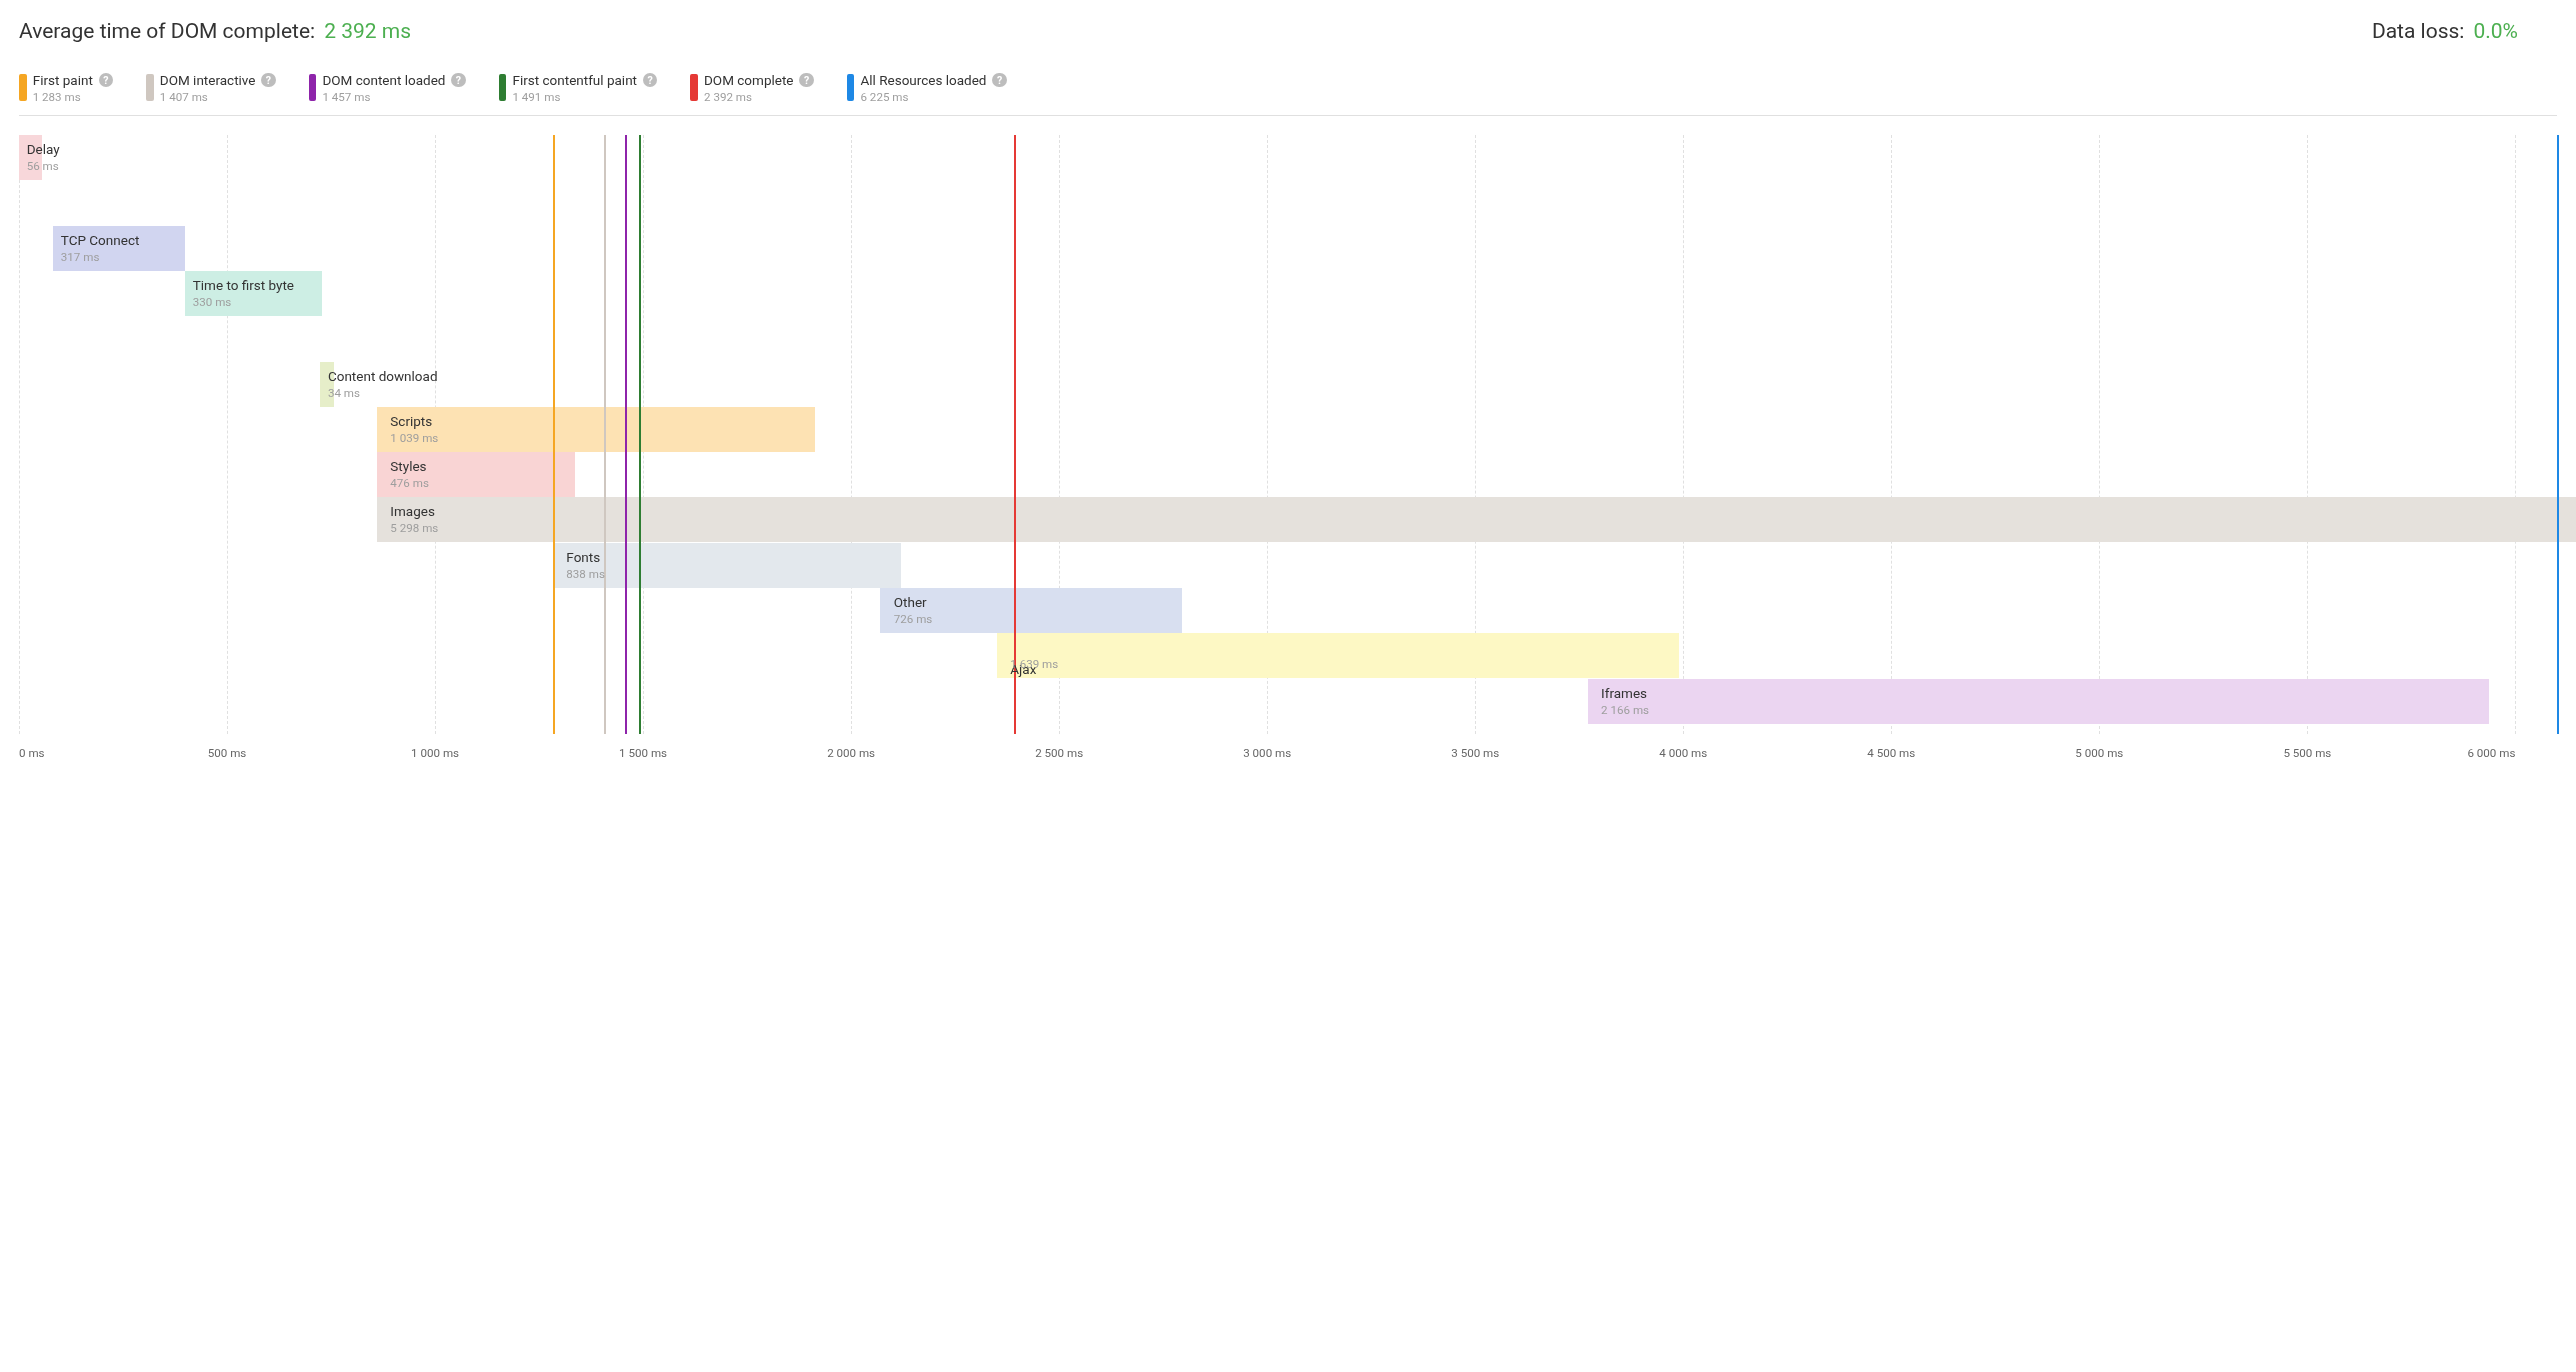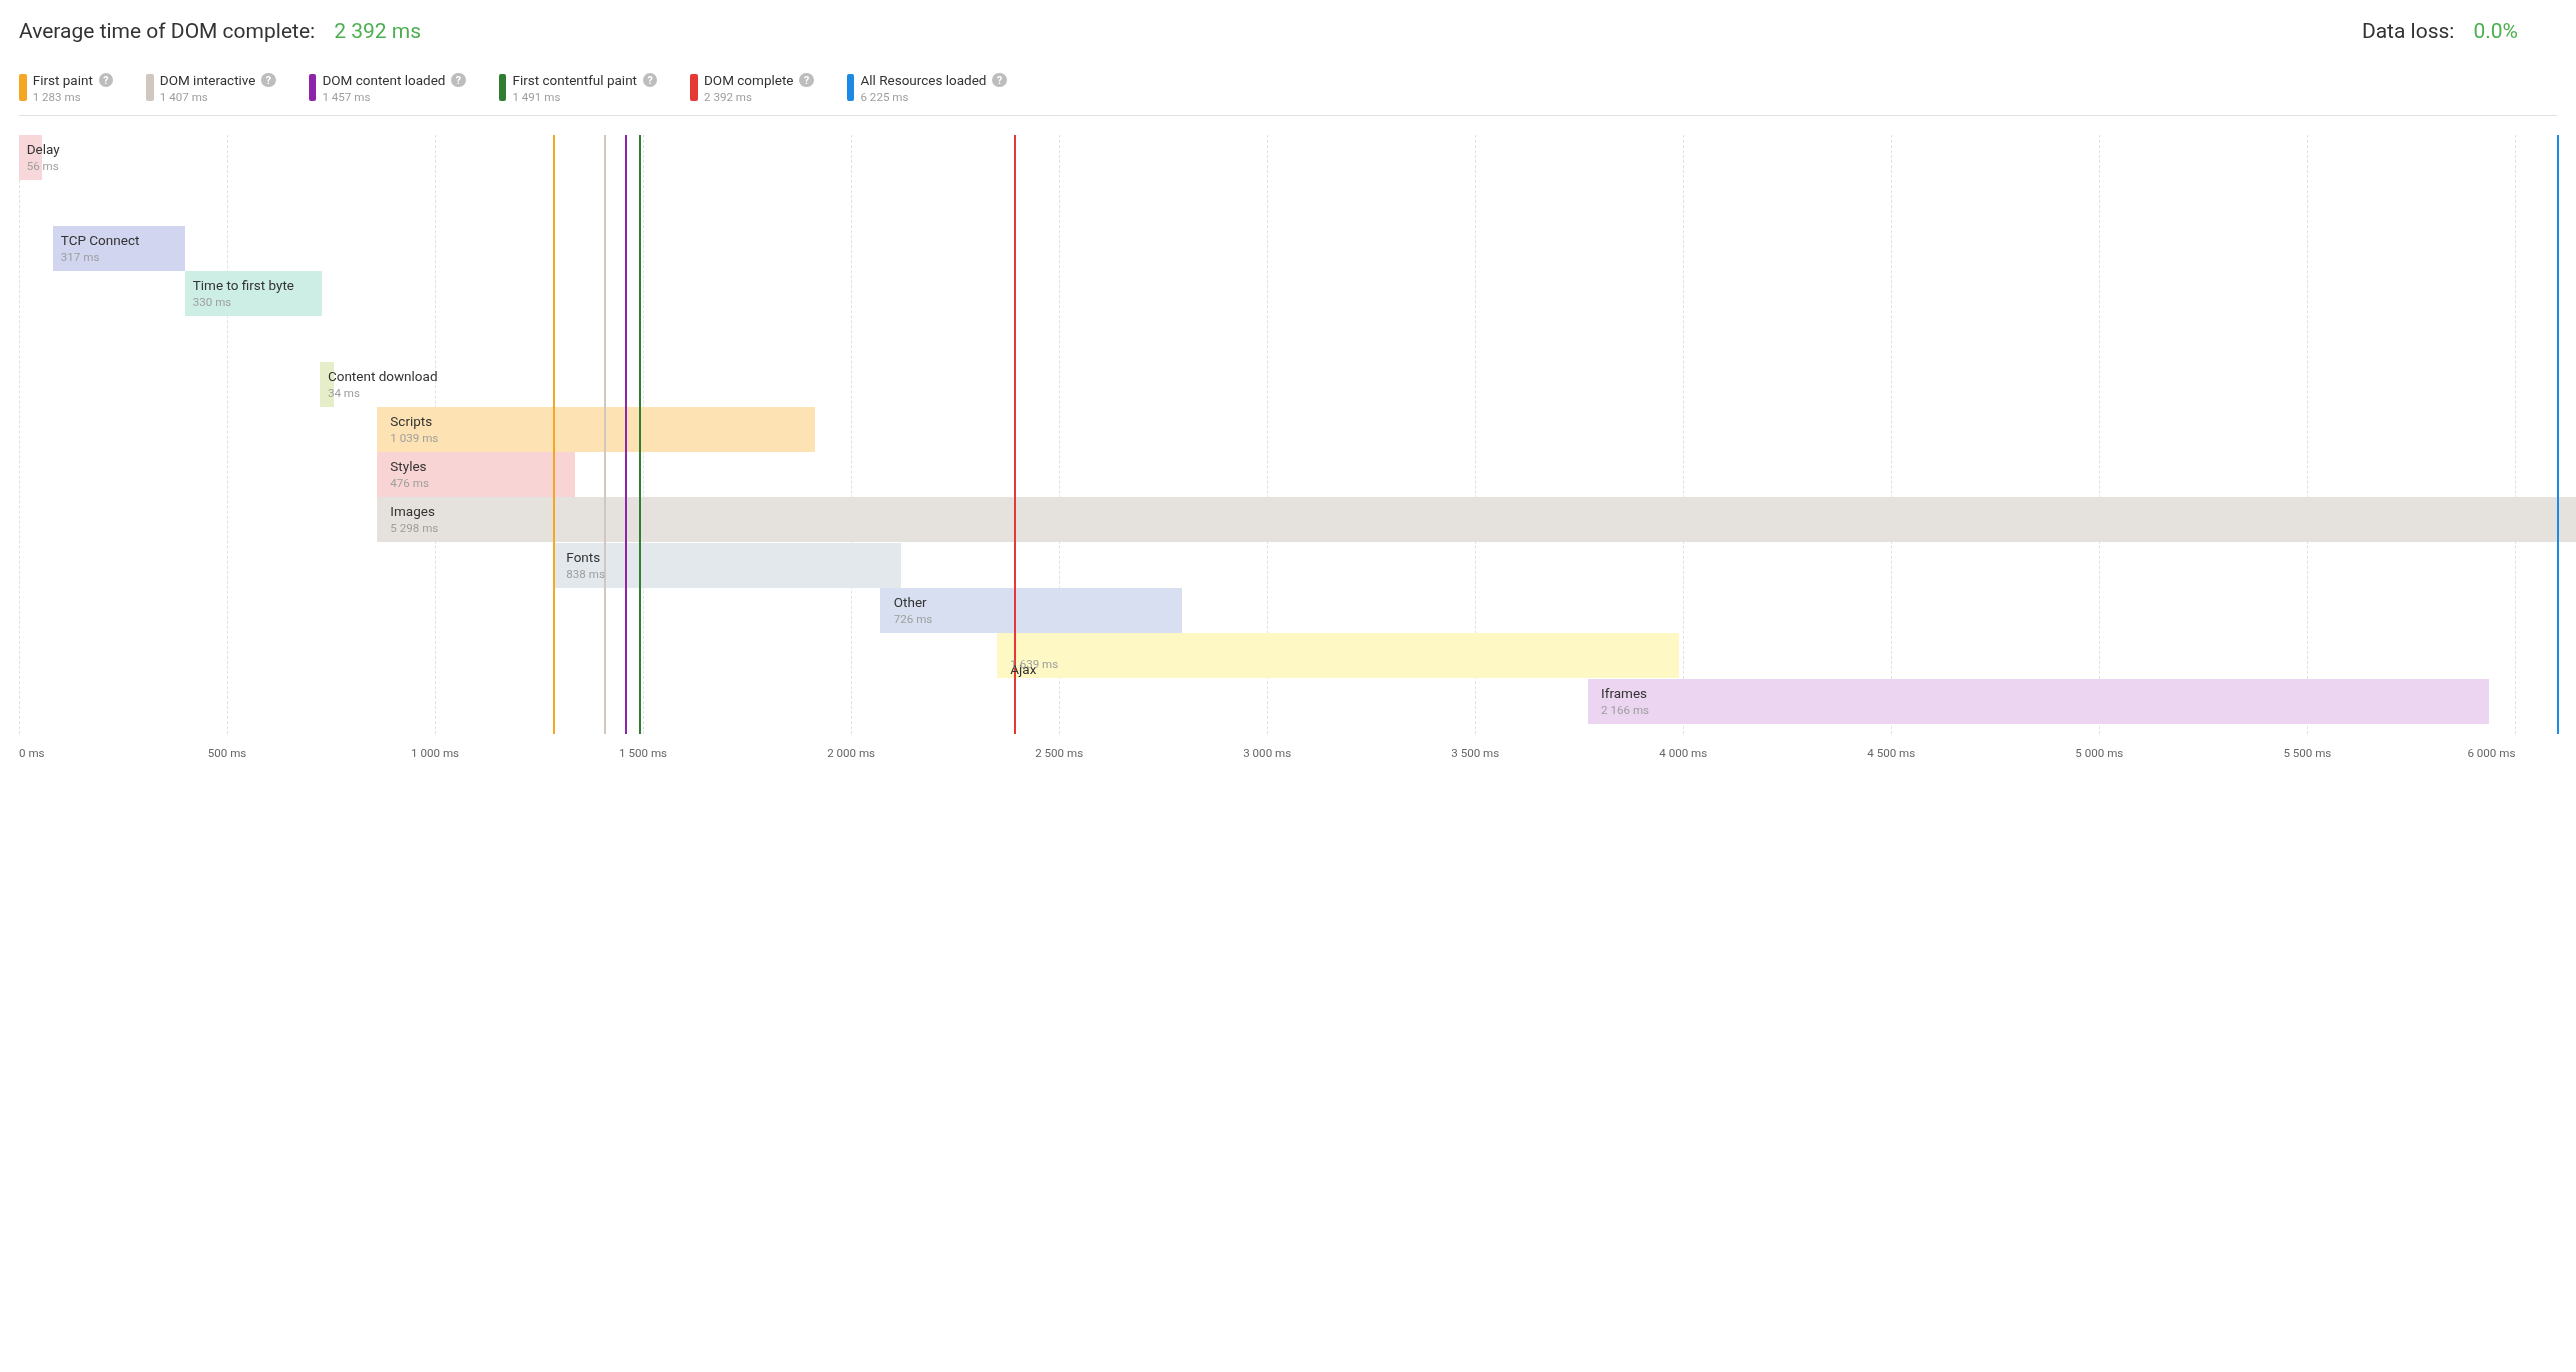--- a/index.html
+++ b/index.html
@@ -15,21 +15,21 @@
     justify-content: space-between;
     align-items: baseline;
     margin-bottom: 29px;
     padding-right: 39px;
   }
   .header-metric {
     font-size: 21px;
     color: #333;
     font-weight: 400;
     display: flex;
-    gap: 19px;
+    gap: 9px;
     align-items: baseline;
   }
   .header-metric .val { color: #4caf50; }
   .legend-row {
     display: flex;
     gap: 33px;
     padding-bottom: 11.6px;
     border-bottom: 1px solid #e0e0e0;
     margin-bottom: 0;
   }

